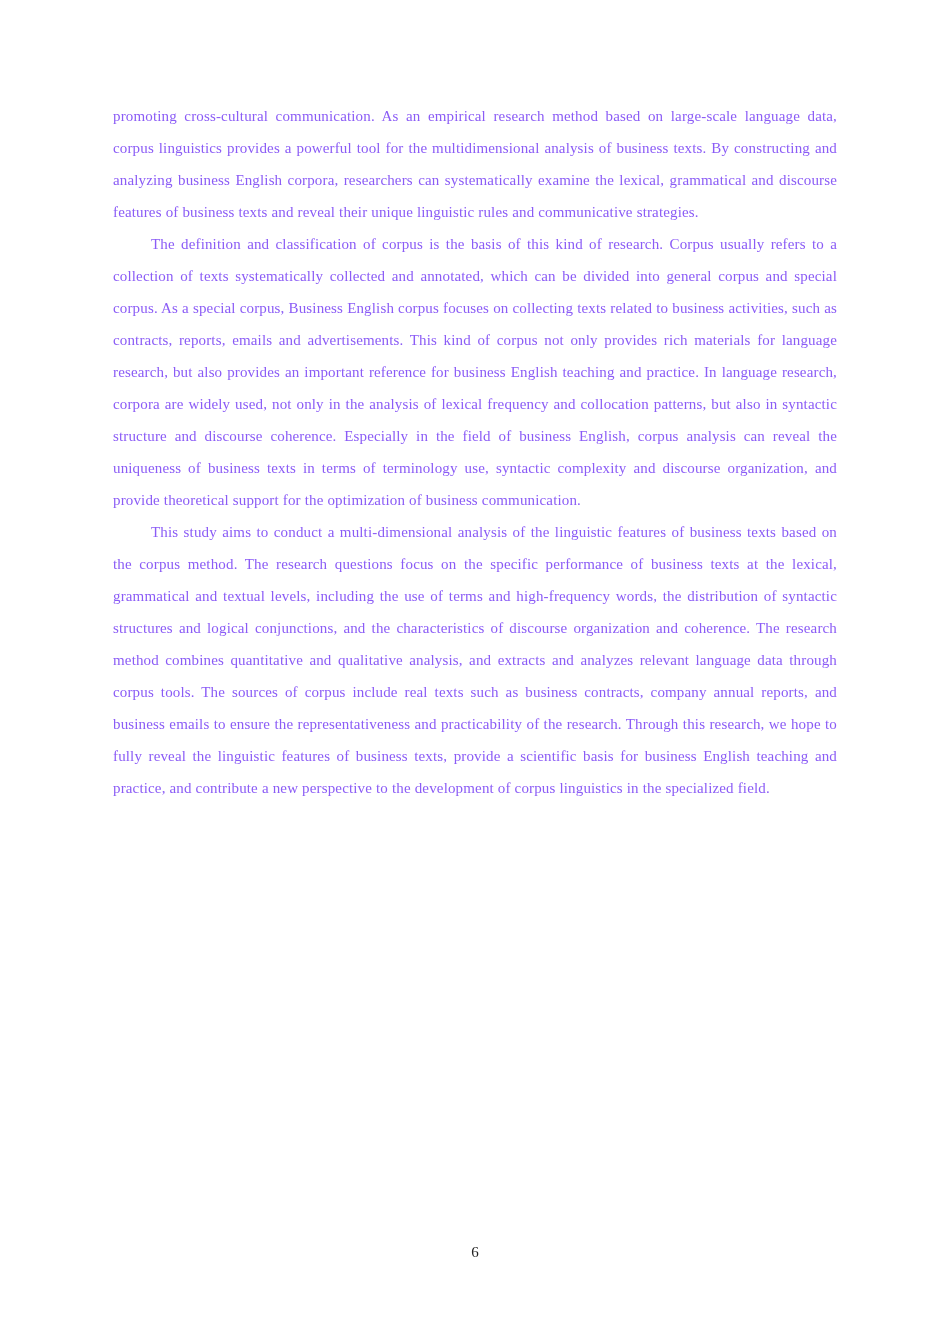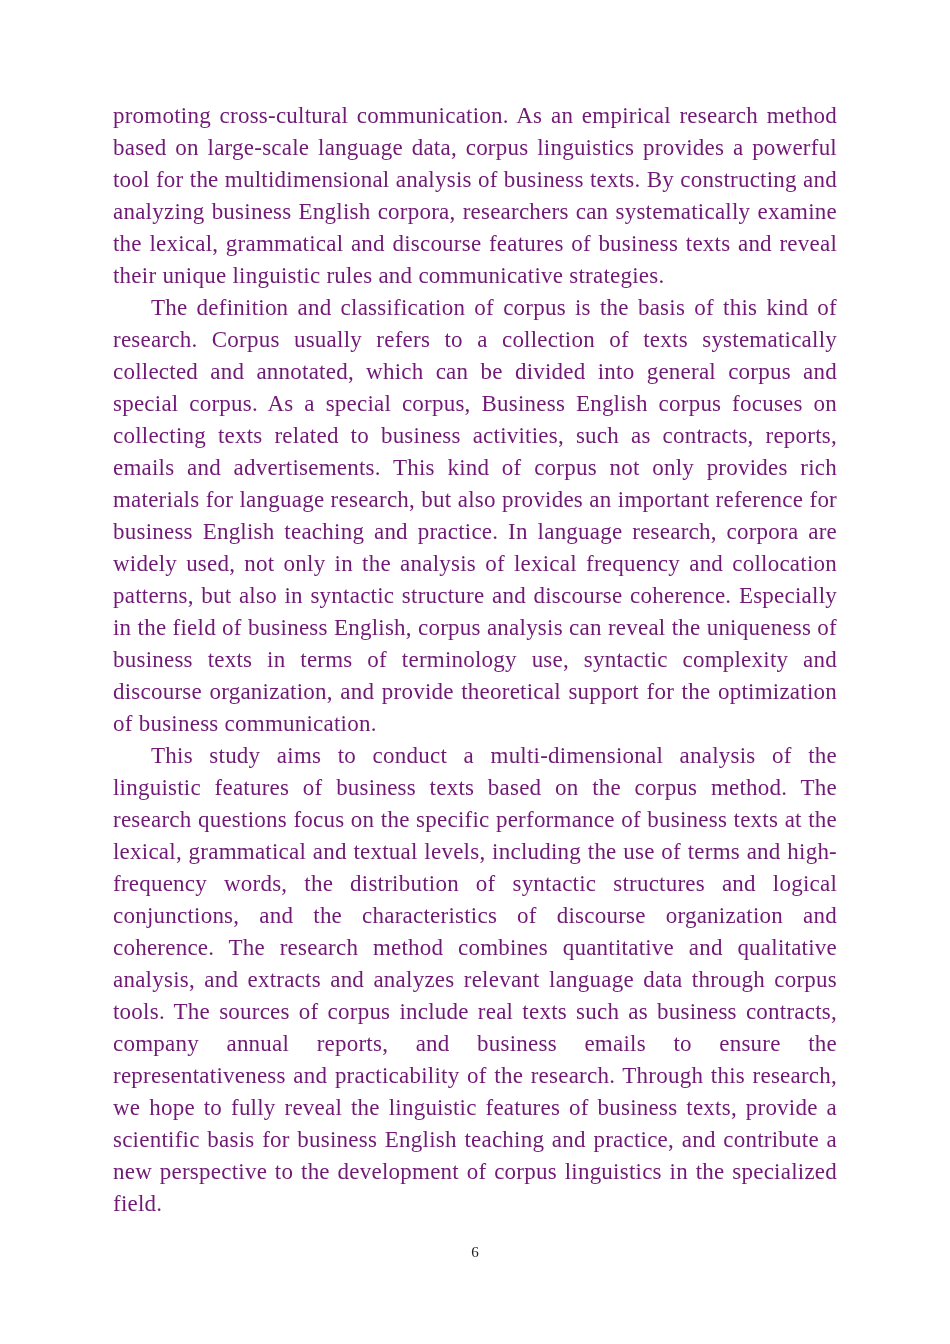--- a/index.html
+++ b/index.html
@@ -21,25 +21,25 @@
     box-sizing: border-box;
   }
   .content {
     position: absolute;
     left: 113px;
     top: 100px;
     width: 724px;
   }
   .para {
     margin: 0;
-    font-size: 23px;
+    font-size: 15px;
     line-height: 32px;
     text-align: justify;
     text-justify: inter-word;
-    color: #701a75;
+    color: #8b5cf6;
     letter-spacing: 0.01em;
     word-spacing: 0.005em;
     hyphens: none;
   }
   .para.indent {
     text-indent: 38px;
   }
   
   .footer {
     position: absolute;

